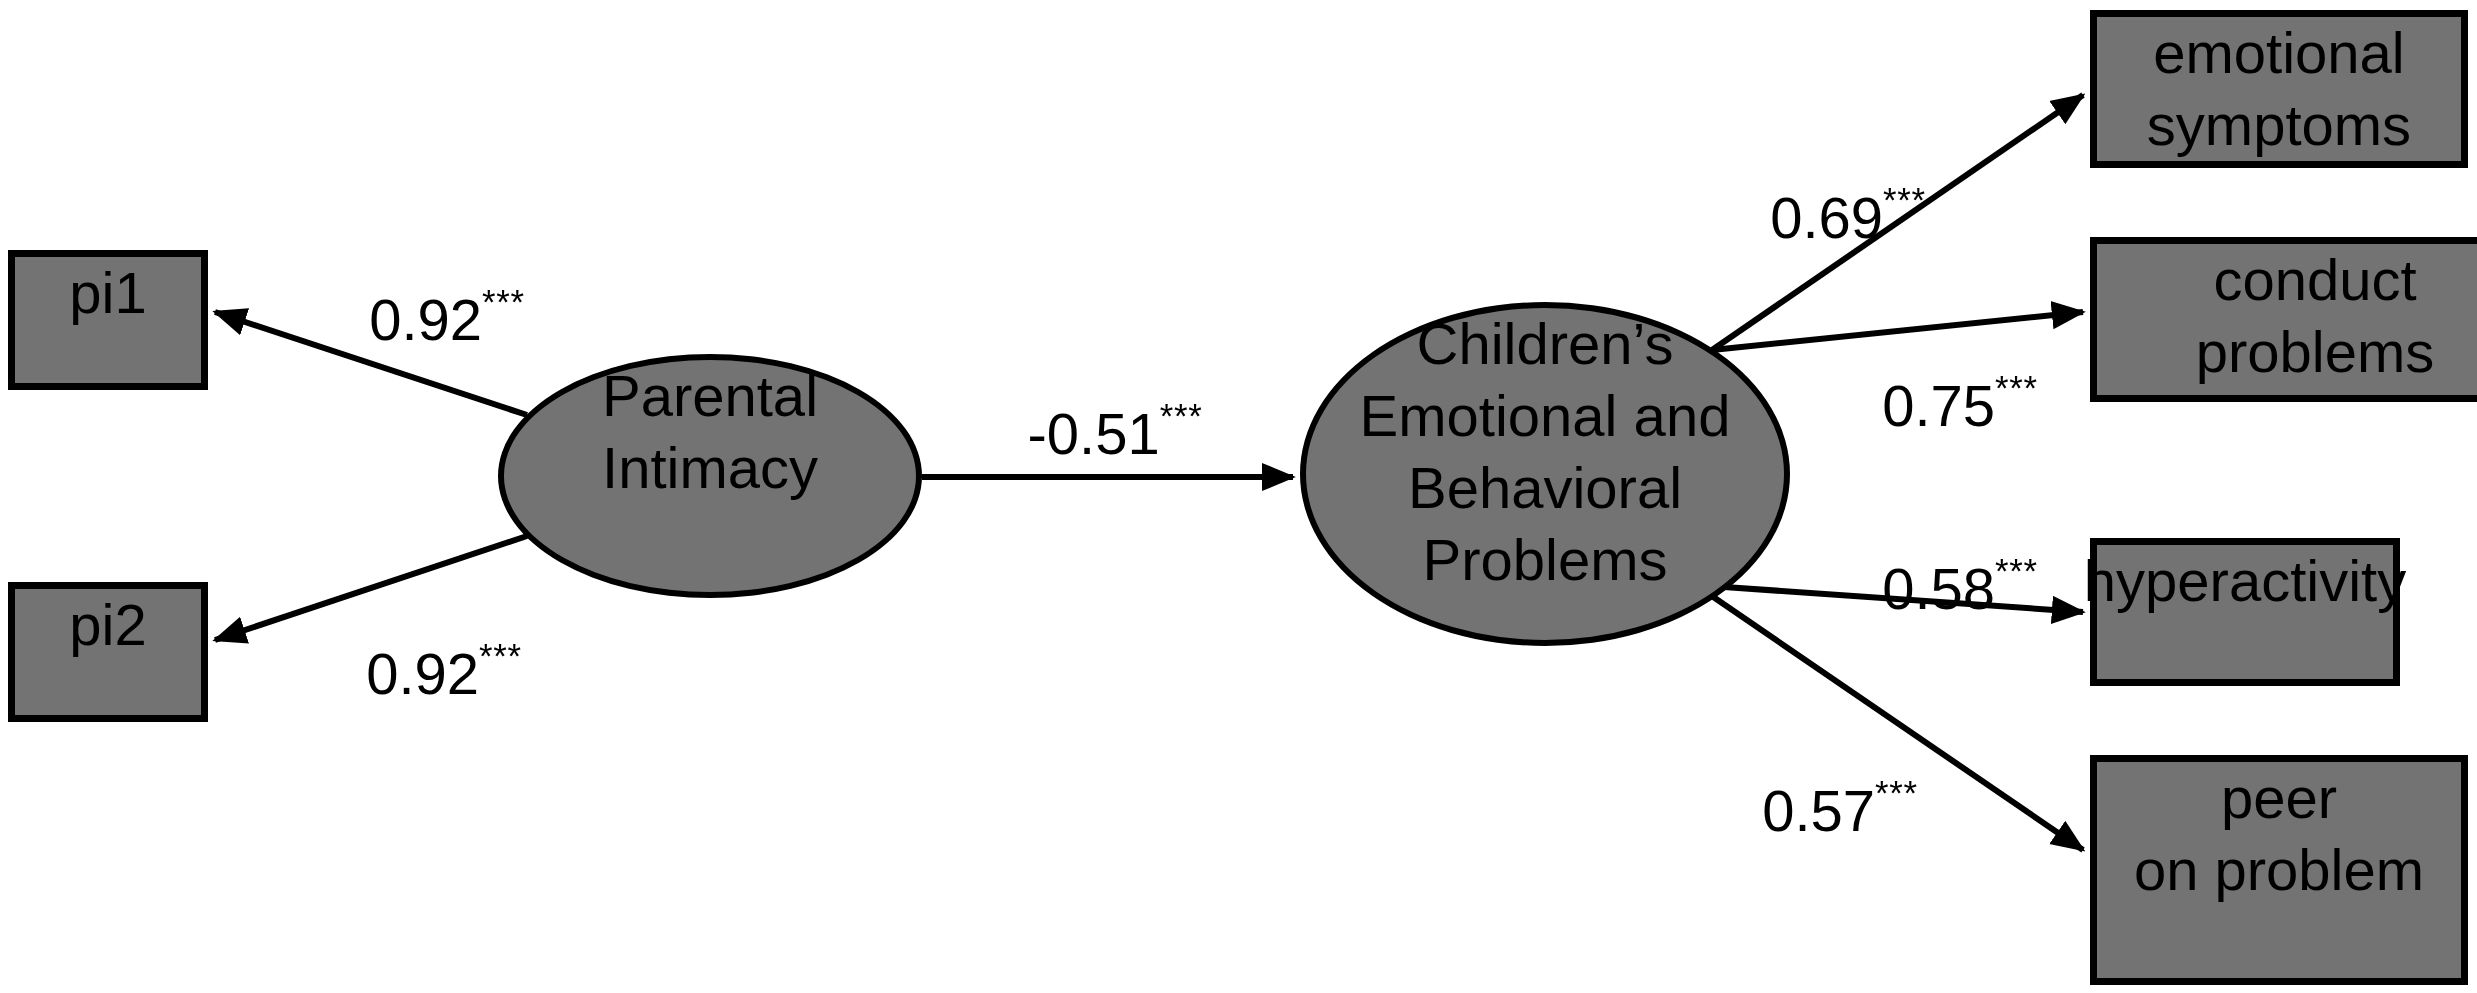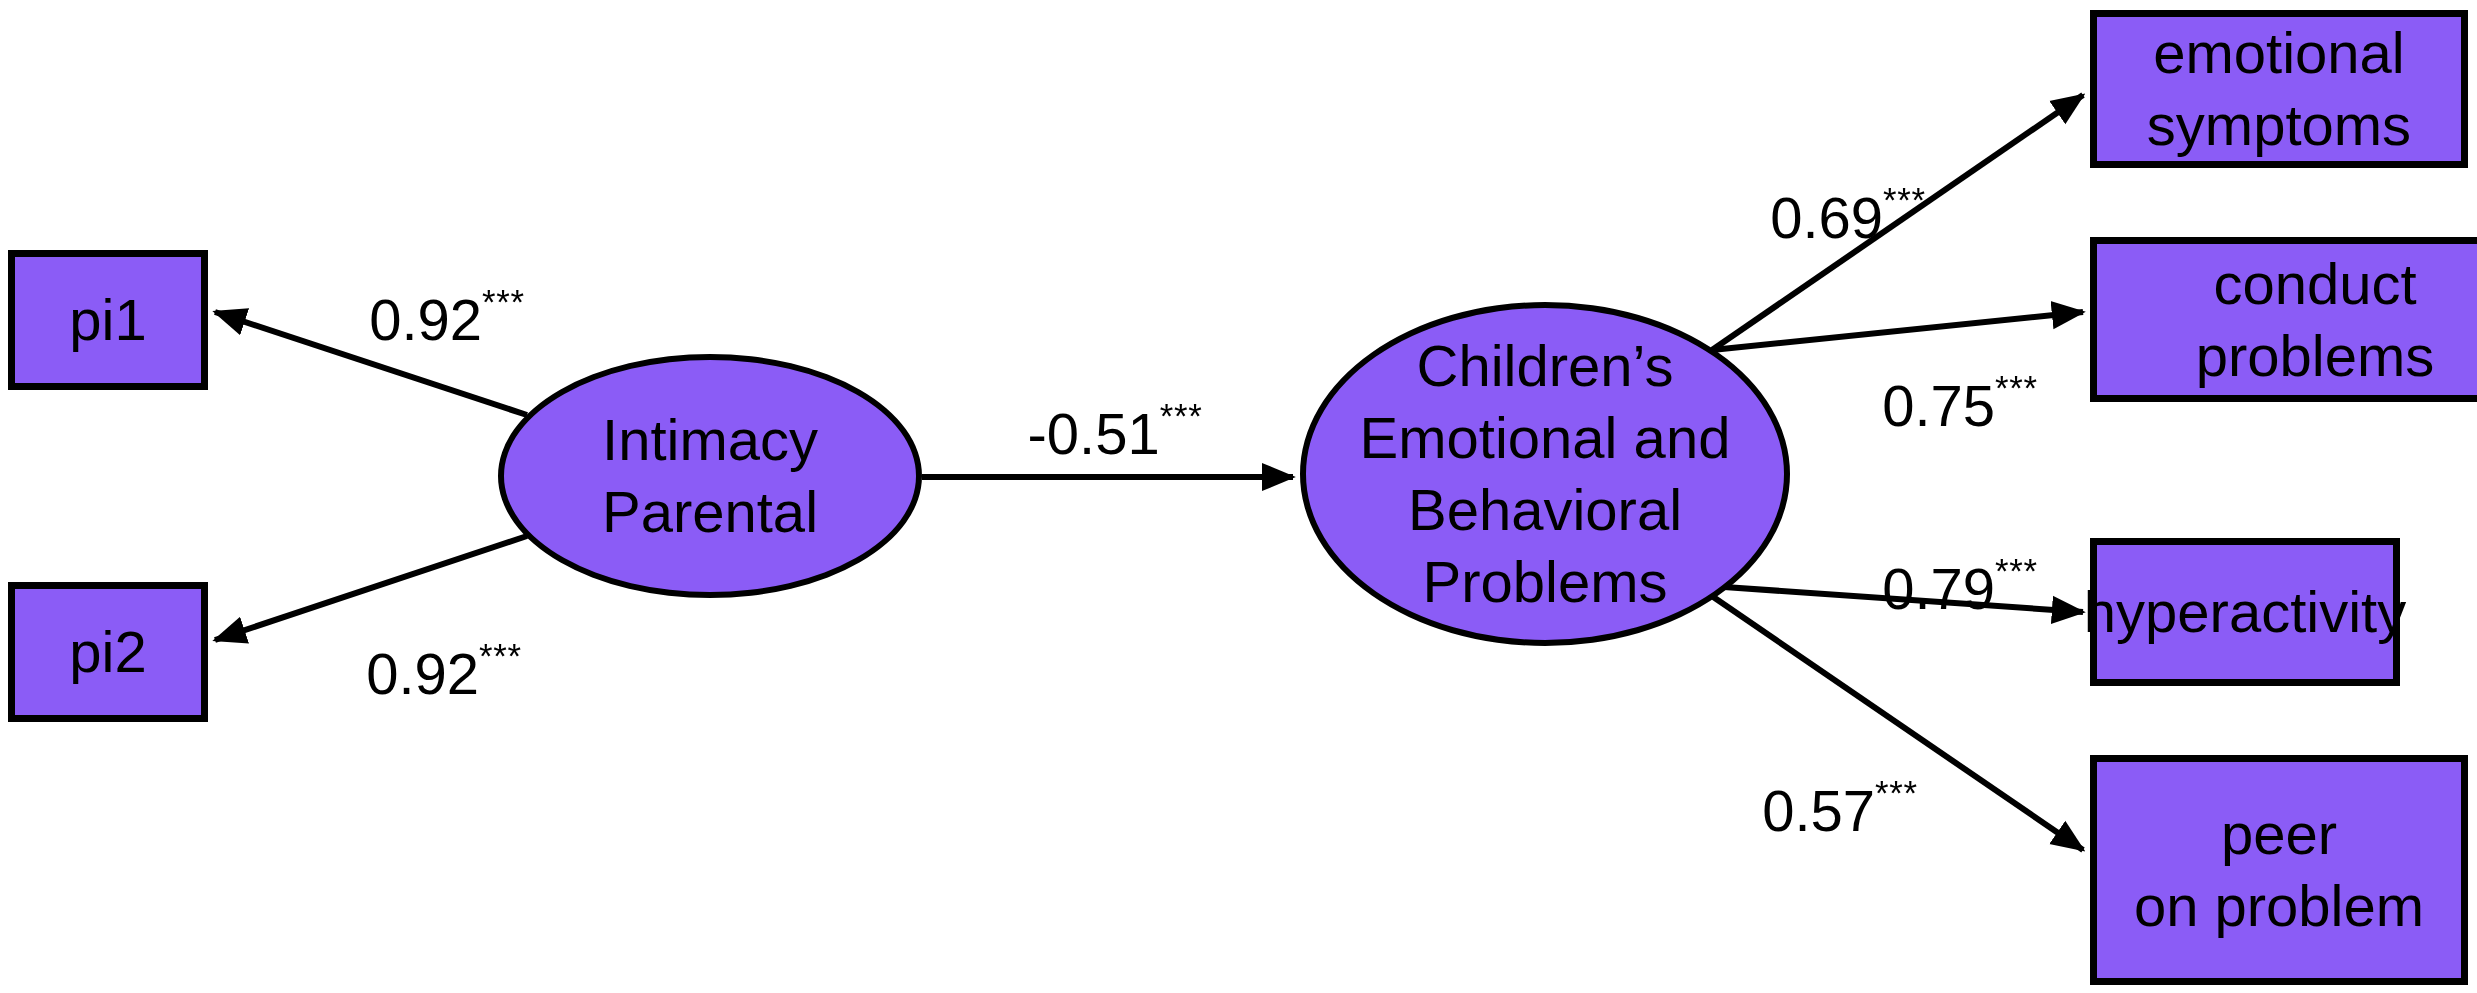--- a/index.html
+++ b/index.html
@@ -15,25 +15,24 @@
     position: absolute;
     left: 0; top: 0;
     width: 2477px; height: 993px;
   }
   .node {
     position: absolute;
     box-sizing: border-box;
     display: flex;
     flex-direction: column;
     align-items: center;
-    justify-content: center;
     text-align: center;
     font-size: 58px;
     line-height: 1.24;
-    background: #8b5cf6;
+    background: #737373;
   }
   .rect-node { border: 7px solid #000000; }
   .ellipse-node { border: 6px solid #000000; border-radius: 50%; }
   .node span { display: block; white-space: nowrap; }
   .coef {
     position: absolute;
     transform: translate(-50%, -50%);
     font-size: 58px;
     white-space: nowrap;
     margin-top: 25px;
@@ -68,22 +67,22 @@
 
   <div class="node rect-node" style="left:8px; top:250px; width:200px; height:140px;">
     <span>pi1</span>
   </div>
 
   <div class="node rect-node" style="left:8px; top:582px; width:200px; height:140px;">
     <span>pi2</span>
   </div>
 
   <div class="node ellipse-node" style="left:498px; top:354px; width:424px; height:244px;">
+    <span>Parental</span>
     <span>Intimacy</span>
-    <span>Parental</span>
   </div>
 
   <div class="node ellipse-node" style="left:1300px; top:302px; width:490px; height:344px;">
     <span>Children’s</span>
     <span>Emotional and</span>
     <span>Behavioral</span>
     <span>Problems</span>
   </div>
 
   <div class="node rect-node" style="left:2090px; top:10px; width:378px; height:158px;">
@@ -119,20 +118,20 @@
 
   <div class="coef" style="left:1848px; top:192px;">
     <span>0.69</span><sup>***</sup>
   </div>
 
   <div class="coef" style="left:1960px; top:380px;">
     <span>0.75</span><sup>***</sup>
   </div>
 
   <div class="coef" style="left:1960px; top:563px;">
-    <span>0.79</span><sup>***</sup>
+    <span>0.58</span><sup>***</sup>
   </div>
 
   <div class="coef" style="left:1840px; top:785px;">
     <span>0.57</span><sup>***</sup>
   </div>
 
 </div>
 
 </body></html>

